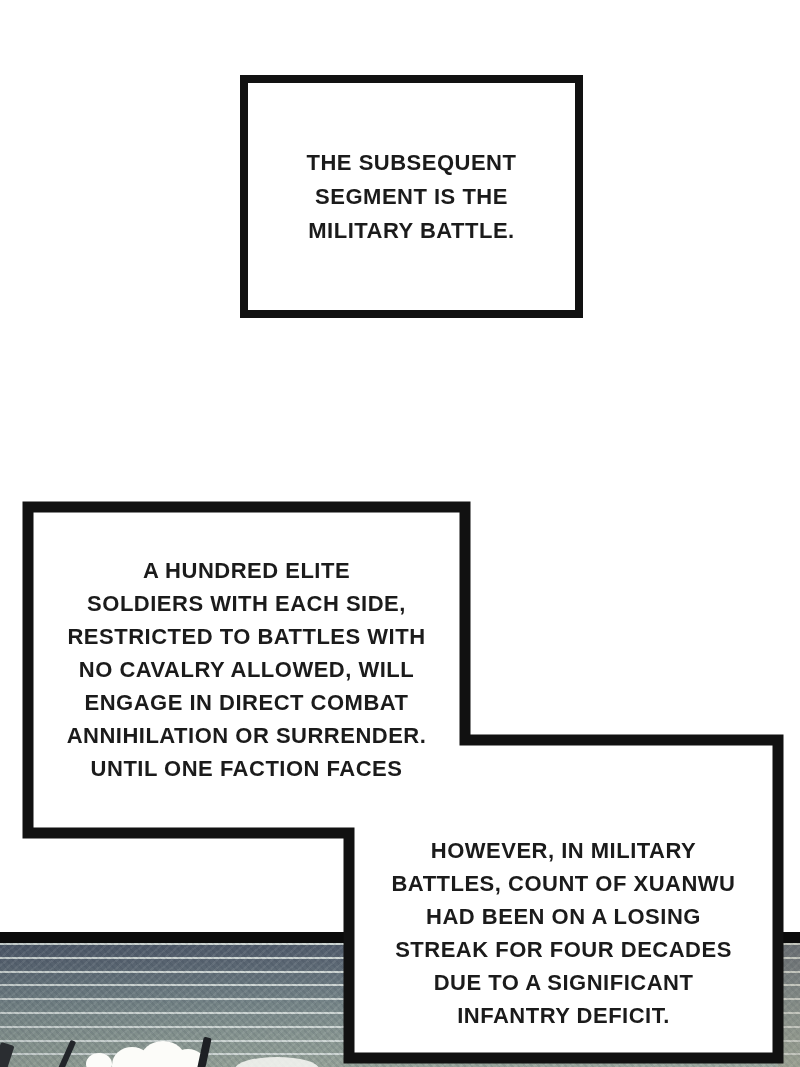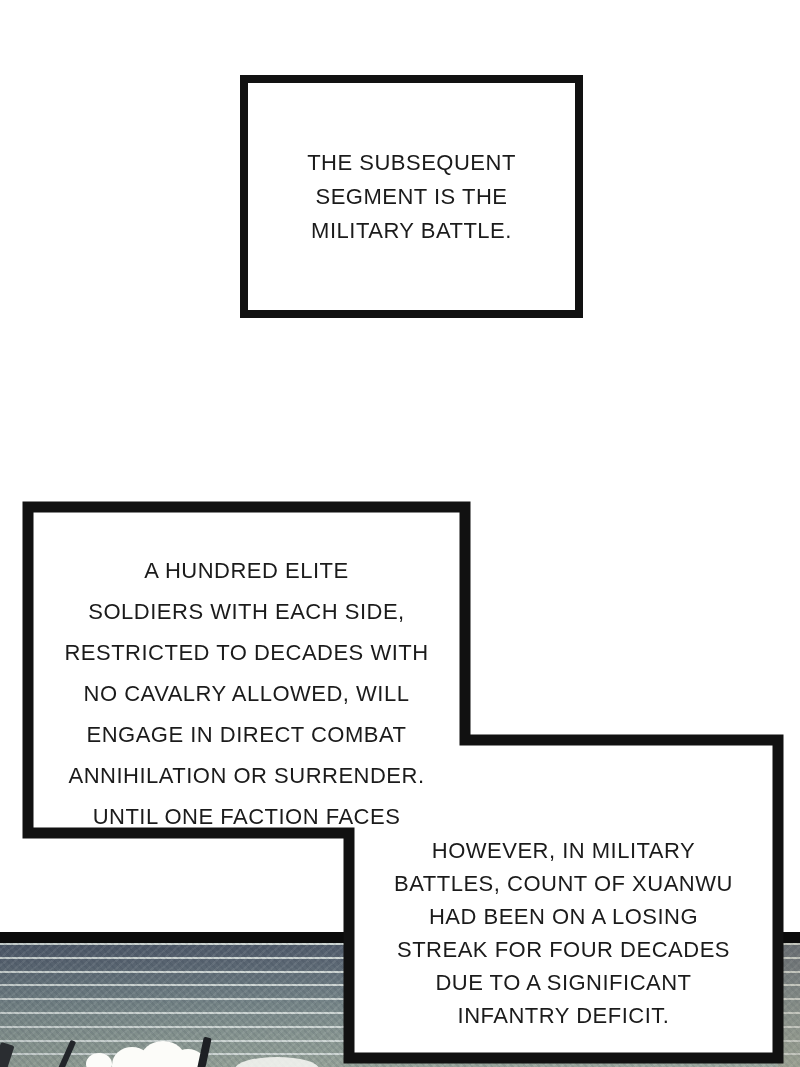--- a/index.html
+++ b/index.html
@@ -75,35 +75,35 @@
     background: #ffffff;
     border: 8px solid #111111;
     display: flex;
     flex-direction: column;
     justify-content: center;
   }
 
   
   .txt {
     color: #1b1b1b;
-    font-weight: 400;
+    font-weight: 700;
     font-size: 22px;
     line-height: 33px;
     letter-spacing: 0.5px;
     text-align: center;
     white-space: nowrap;
   }
   .caption-box .txt { line-height: 34px; }
 
   .speech {
     position: absolute;
     display: flex;
     flex-direction: column;
   }
-  .speech-left  { left: 28px;  top: 554px; width: 437px; gap: 8px; }
+  .speech-left  { left: 28px;  top: 554px; width: 437px; }
   .speech-right { left: 349px; top: 806px; width: 429px; margin-top: 28px; }
 </style>
 </head>
 <body>
 
 <div class="page">
 
   <div class="photo-strip">
     <div class="photo-bar"></div>
     <div class="photo-texture">
@@ -125,21 +125,21 @@
 
   <div class="caption-box">
     <div class="txt">THE SUBSEQUENT</div>
     <div class="txt">SEGMENT IS THE</div>
     <div class="txt">MILITARY BATTLE.</div>
   </div>
 
   <div class="speech speech-left">
     <div class="txt">A HUNDRED ELITE</div>
     <div class="txt">SOLDIERS WITH EACH SIDE,</div>
-    <div class="txt">RESTRICTED TO DECADES WITH</div>
+    <div class="txt">RESTRICTED TO BATTLES WITH</div>
     <div class="txt">NO CAVALRY ALLOWED, WILL</div>
     <div class="txt">ENGAGE IN DIRECT COMBAT</div>
     <div class="txt">ANNIHILATION OR SURRENDER.</div>
     <div class="txt">UNTIL ONE FACTION FACES</div>
   </div>
 
   <div class="speech speech-right">
     <div class="txt">HOWEVER, IN MILITARY</div>
     <div class="txt">BATTLES, COUNT OF XUANWU</div>
     <div class="txt">HAD BEEN ON A LOSING</div>

